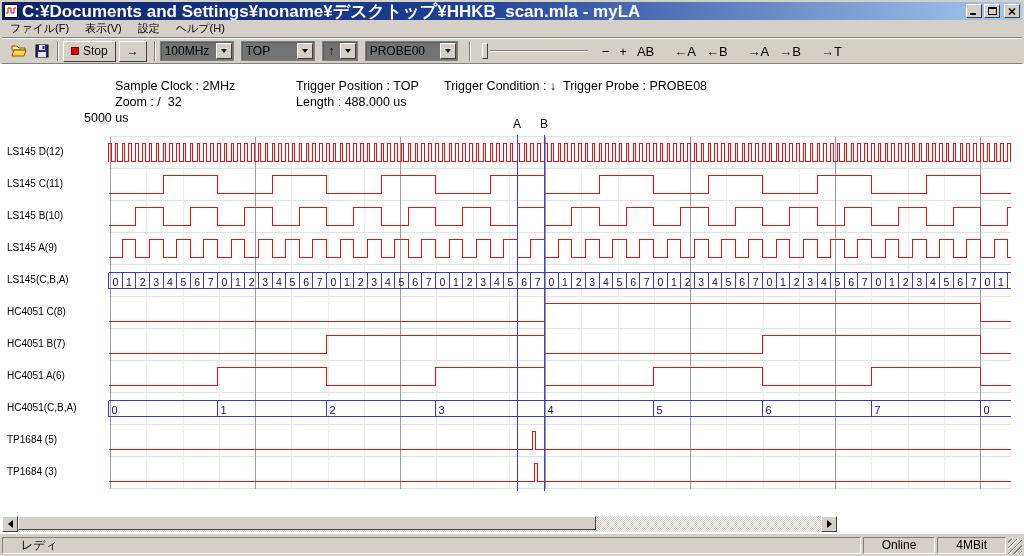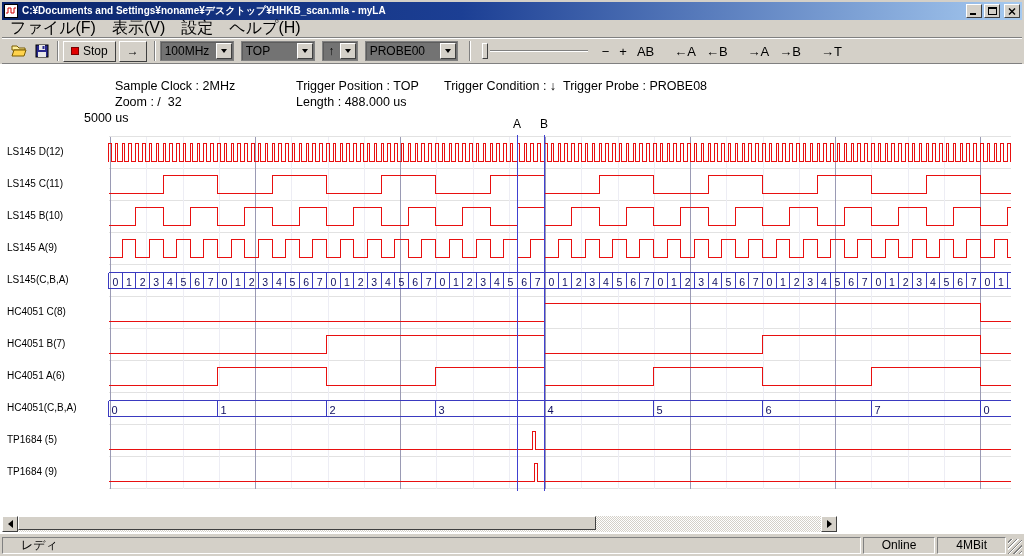--- a/index.html
+++ b/index.html
@@ -5,29 +5,29 @@
   *{box-sizing:border-box}
   html,body{margin:0;padding:0}
   body{width:1024px;height:556px;position:relative;overflow:hidden;background:#d4d0c8;
        font-family:"Liberation Sans",sans-serif;color:#000}
 
   
   .titlebar{position:absolute;left:2px;top:2px;right:2px;height:18px;
     background:linear-gradient(90deg,#0a246a 0%,#1c3f94 45%,#a6caf0 100%);
     display:flex;align-items:center;padding:0 2px;color:#fff}
   .app-icon{width:14px;height:14px;display:flex;align-items:center}
-  .title-text{flex:1;font-size:10px;font-weight:bold;white-space:nowrap;overflow:hidden;margin-left:4px}
+  .title-text{flex:1;font-size:17px;font-weight:bold;white-space:nowrap;overflow:hidden;margin-left:4px}
   .winbtn{width:16px;height:14px;background:#d4d0c8;border:1px solid;
     border-color:#fff #404040 #404040 #fff;margin-left:2px;display:flex;
     align-items:center;justify-content:center;padding:0}
   .winbtn.close{margin-left:4px}
 
   
   .menubar{position:absolute;left:2px;top:20px;right:2px;height:18px;display:flex;
-    align-items:flex-end;font-size:16px;border-bottom:1px solid #808080}
+    align-items:flex-start;font-size:11px;border-bottom:1px solid #808080}
   .menu-item{padding:0 8px;height:18px;line-height:17px;white-space:nowrap}
 
   
   .toolbar{position:absolute;left:2px;top:38px;right:2px;height:26px;border-top:1px solid #fff;
     border-bottom:1px solid #808080;display:flex;align-items:center;padding-left:5px;background:#d4d0c8}
   .tb-icon{width:23px;height:22px;border:none;background:none;display:flex;align-items:center;justify-content:center;padding:0}
   .tb-sep{width:2px;height:20px;border-left:1px solid #808080;border-right:1px solid #fff;margin:0 4px}
   .tb-btn{height:21px;background:#d4d0c8;border:1px solid;border-color:#fff #404040 #404040 #fff;
     font-size:12px;font-family:inherit;display:flex;align-items:center;gap:4px;padding:8px 7px;margin-right:3px}
   .stop-square{width:8px;height:8px;background:#e00000;border:1px solid #7a0000;display:inline-block}
@@ -431,21 +431,21 @@
       <div class="ch-label" style="top: 72px;">LS145 D(12)</div>
       <div class="ch-label" style="top: 104px;">LS145 C(11)</div>
       <div class="ch-label" style="top: 136px;">LS145 B(10)</div>
       <div class="ch-label" style="top: 168px;">LS145 A(9)</div>
       <div class="ch-label" style="top: 200px;">LS145(C,B,A)</div>
       <div class="ch-label" style="top: 232px;">HC4051 C(8)</div>
       <div class="ch-label" style="top: 264px;">HC4051 B(7)</div>
       <div class="ch-label" style="top: 296px;">HC4051 A(6)</div>
       <div class="ch-label" style="top: 328px;">HC4051(C,B,A)</div>
       <div class="ch-label" style="top: 360px;">TP1684 (5)</div>
-      <div class="ch-label" style="top: 392px;">TP1684 (9)</div>
+      <div class="ch-label" style="top: 392px;">TP1684 (3)</div>
     </div>
 
   <span class="marker-label" style="left:511px">A</span>
   <span class="marker-label" style="left:538px">B</span>
 
   <div class="hscroll">
     <div class="sb-btn">
         <span class="tri-left"></span>
       </div>
     <div class="sb-track">

